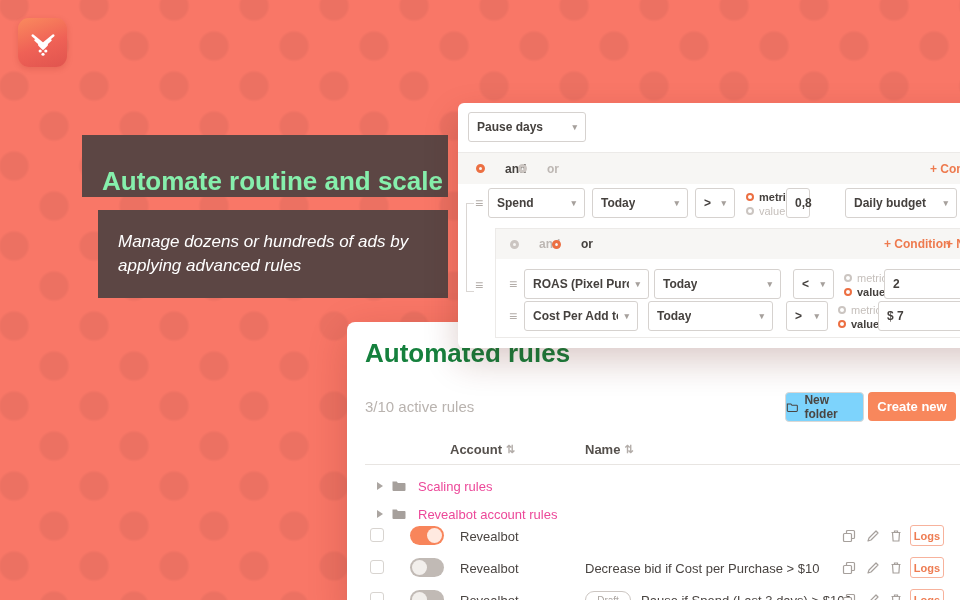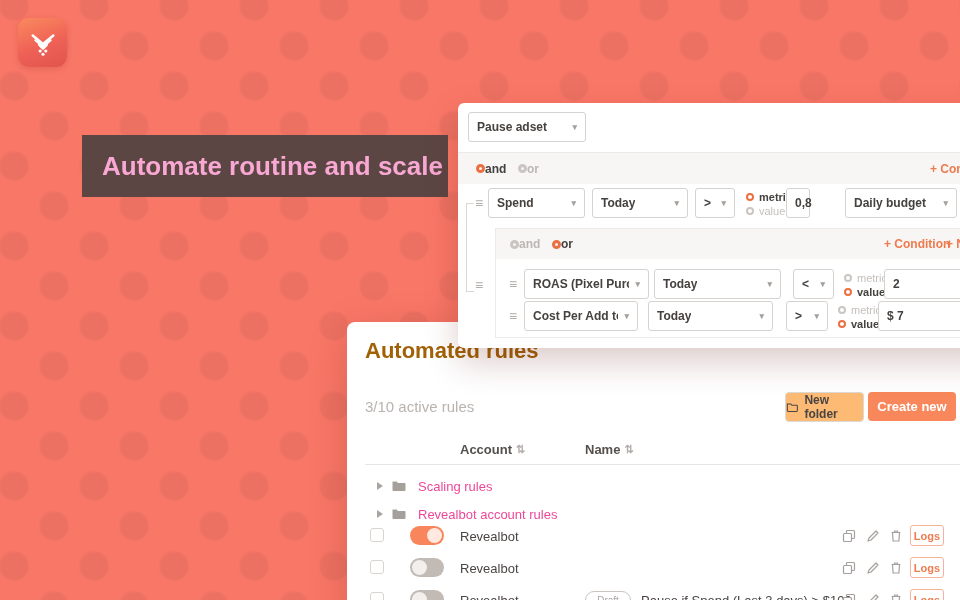--- a/index.html
+++ b/index.html
@@ -13,60 +13,60 @@
     background-size:80px 80px,80px 80px;
     background-position:14px 6px,54px 46px;
   }
   
   .logo{position:absolute;left:18px;top:18px;width:49px;height:49px;border-radius:11px;
     background:linear-gradient(160deg,#fa8a5e 0%,#ef6156 55%,#e0544e 100%);
     display:flex;align-items:center;justify-content:center;box-shadow:0 2px 6px rgba(120,20,10,.15);}
   .app-title{position:absolute;left:72px;top:28px;color:#fff;font-size:19px;font-weight:700;letter-spacing:.2px;}
   
   .hero-head{position:absolute;left:82px;top:135px;width:366px;height:62px;background:#5c4644;
-    color:#f9a8d4;font-size:26px;font-weight:700;display:flex;align-items:center;padding-left:20px;box-sizing:border-box;}
+    color:#86efac;font-size:26px;font-weight:700;display:flex;align-items:flex-end;padding-left:20px;box-sizing:border-box;}
   .hero-sub{position:absolute;left:98px;top:210px;width:350px;height:88px;background:#5c4644;
     color:#fff;font-size:17px;font-style:italic;box-sizing:border-box;padding:20px 18px 0 20px;line-height:24px;}
   
   .builder{position:absolute;left:458px;top:103px;width:552px;height:245px;background:#fff;
     border-radius:6px;box-shadow:0 14px 34px rgba(95,25,15,.22);z-index:3;}
   .sel{position:absolute;height:30px;border:1px solid #d6d2cf;border-radius:3px;background:#fff;
     font-size:12px;font-weight:600;color:#45413e;display:flex;align-items:center;justify-content:space-between;
     padding:0 8px;box-sizing:border-box;overflow:hidden;white-space:nowrap;}
   .sel .lbl{overflow:hidden;text-overflow:clip;white-space:nowrap;}
   .caret{color:#a6a09c;font-size:9px;margin-left:6px;flex:none;}
   .inp{position:absolute;height:30px;border:1px solid #d6d2cf;border-radius:3px;background:#fff;
     font-size:12px;font-weight:600;color:#45413e;display:flex;align-items:center;padding:0 8px;box-sizing:border-box;white-space:nowrap;}
   .divider{position:absolute;left:0;right:0;height:1px;background:#eceae8;}
   .ghead{position:absolute;left:0;right:0;height:31px;background:#f7f6f4;}
-  .gopt{position:absolute;top:0;height:31px;display:flex;align-items:center;gap:0;font-size:12px;font-weight:700;}
+  .gopt{position:absolute;top:0;height:31px;display:flex;align-items:center;gap:20px;font-size:12px;font-weight:700;}
   .gdot{width:9px;height:9px;border-radius:50%;box-sizing:border-box;flex:none;}
   .gdot.on{border:3px solid #ec6f42;}
   .gdot.off{border:3px solid #cbc5c1;}
   .gopt.sel-on{color:#45413e;}
   .gopt.sel-off{color:#bdb7b3;}
   .add-link{position:absolute;top:0;height:31px;display:flex;align-items:center;
     color:#ee7a4e;font-size:12px;font-weight:600;white-space:nowrap;cursor:pointer;}
   .handle{position:absolute;color:#b3ada9;font-size:14px;line-height:14px;}
   .bracket{position:absolute;border-left:1.5px solid #dad6d3;border-top:1.5px solid #dad6d3;border-bottom:1.5px solid #dad6d3;}
   .radio-stack{position:absolute;font-size:11px;line-height:14px;}
   .ropt{display:flex;align-items:center;gap:5px;}
   .rdot{width:8px;height:8px;border-radius:50%;box-sizing:border-box;flex:none;}
   .rdot.on{border:2.5px solid #ec6f42;}
   .rdot.off{border:2.5px solid #cbc5c1;}
   .ropt.sel-on{color:#45413e;font-weight:600;}
   .ropt.sel-off{color:#c5bfbb;}
   .nested{position:absolute;left:37px;top:125px;width:507px;height:110px;border:1px solid #eceae8;background:#fff;box-sizing:border-box;}
   
   .rules-panel{position:absolute;left:347px;top:322px;width:663px;height:298px;background:#fff;
     border-radius:8px 0 0 0;box-shadow:0 10px 40px rgba(95,25,15,.2);z-index:2;}
-  .rp-title{position:absolute;left:18px;top:16px;font-size:22px;font-weight:700;color:#a16207;}
+  .rp-title{position:absolute;left:18px;top:16px;font-size:26px;font-weight:700;color:#15803d;}
   .rp-count{position:absolute;left:18px;top:76px;font-size:15px;color:#b9b3af;}
   .btn-newfolder{position:absolute;left:438px;top:70px;width:77px;height:28px;border:1px solid #dcd8d5;border-radius:4px;
-    background:#fdba74;display:flex;align-items:center;justify-content:center;gap:6px;font-size:12px;font-weight:700;color:#4a4542;cursor:pointer;}
+    background:#7dd3fc;display:flex;align-items:center;justify-content:center;gap:6px;font-size:12px;font-weight:700;color:#4a4542;cursor:pointer;}
   .btn-create{position:absolute;left:521px;top:70px;width:88px;height:29px;border-radius:4px;background:#f8875c;
     display:flex;align-items:center;justify-content:center;font-size:13px;font-weight:700;color:#fff;cursor:pointer;}
   .col-head{position:absolute;top:120px;font-size:13px;font-weight:700;color:#55504c;display:flex;align-items:center;gap:4px;}
   .sort-ic{color:#b3ada9;font-size:11px;}
   .rp-div{position:absolute;left:18px;right:0;top:142px;height:1px;background:#e8e5e2;}
   .folder-row{position:absolute;left:0;right:0;height:28px;display:flex;align-items:center;}
   .caret-right{width:0;height:0;border-left:6px solid #aba5a1;border-top:4px solid transparent;border-bottom:4px solid transparent;position:absolute;left:30px;}
   .folder-ic{position:absolute;left:45px;}
   .folder-label{position:absolute;left:71px;font-size:13px;color:#ec4899;}
   .rule-row{position:absolute;left:0;right:0;height:32px;}
@@ -100,25 +100,28 @@
         <circle cx="13" cy="24.5" r="1.7"></circle>
         <circle cx="19" cy="24.5" r="1.7"></circle>
         <circle cx="16" cy="28" r="1.7"></circle>
       </g>
     </svg>
   </div>
 
   <div class="hero-head">
     <span>Automate routine and scale</span>
   </div>
+  <div class="hero-sub">
+    <span>Manage dozens or hundreds of ads by applying advanced rules</span>
+  </div>
 
   <section class="builder">
 
     <div class="sel" style="left:10px;top:9px;width:118px;">
-      <span class="lbl">Pause adset</span>
+      <span class="lbl">Pause days</span>
       <span class="caret">▾</span>
     </div>
 
     <div class="divider" style="top:49px;"></div>
 
     <div class="ghead" style="top:50px;">
       <div class="gopt sel-on" style="left:18px;">
         <span class="gdot on"></span>
         <span>and</span>
       </div>
@@ -233,21 +236,21 @@
     <div class="rp-count">3/10 active rules</div>
 
     <div class="btn-newfolder">
       <svg width="13" height="13" viewBox="0 0 14 14">
         <path d="M1.5 3 h4 l1.2 1.5 H12 a.8.8 0 0 1 .8.8 V10.5 a1 1 0 0 1 -1 1 H2.5 a1 1 0 0 1 -1 -1 Z" fill="none" stroke="#4a4542" stroke-width="1.2"></path>
       </svg>
       <span>New folder</span>
     </div>
     <div class="btn-create">Create new</div>
 
-    <div class="col-head" style="left:113px;">
+    <div class="col-head" style="left:103px;">
       <span>Account</span>
       <span class="sort-ic">⇅</span>
     </div>
     <div class="col-head" style="left:238px;">
       <span>Name</span>
       <span class="sort-ic">⇅</span>
     </div>
     <div class="rp-div"></div>
 
     <div class="folder-row" style="top:150px;">
@@ -279,20 +282,21 @@
       <svg class="act-icon" style="left:542px;" viewBox="0 0 14 14">
         <path d="M2.5 3.5 h9 M5.5 3.5 V2 h3 v1.5 M3.5 3.5 l.6 8.5 h5.8 l.6-8.5" fill="none" stroke="#a6a09c" stroke-width="1.2"></path>
       </svg>
       <span class="logs-btn">Logs</span>
     </div>
 
     <div class="rule-row" style="top:230px;">
       <span class="cb"></span>
       <span class="toggle off"></span>
       <span class="cell-account">Revealbot</span>
+      <span class="cell-name" style="left:238px;">Decrease bid if Cost per Purchase &gt; $10</span>
       <svg class="act-icon" style="left:495px;" viewBox="0 0 14 14">
         <rect x="4.5" y="1.5" width="8" height="8" rx="1" fill="none" stroke="#a6a09c" stroke-width="1.2"></rect>
         <rect x="1.5" y="4.5" width="8" height="8" rx="1" fill="#fff" stroke="#a6a09c" stroke-width="1.2"></rect>
       </svg>
       <svg class="act-icon" style="left:519px;" viewBox="0 0 14 14">
         <path d="M2 12 L3 9 L10 2 L12 4 L5 11 Z" fill="none" stroke="#a6a09c" stroke-width="1.2" stroke-linejoin="round"></path>
       </svg>
       <svg class="act-icon" style="left:542px;" viewBox="0 0 14 14">
         <path d="M2.5 3.5 h9 M5.5 3.5 V2 h3 v1.5 M3.5 3.5 l.6 8.5 h5.8 l.6-8.5" fill="none" stroke="#a6a09c" stroke-width="1.2"></path>
       </svg>

